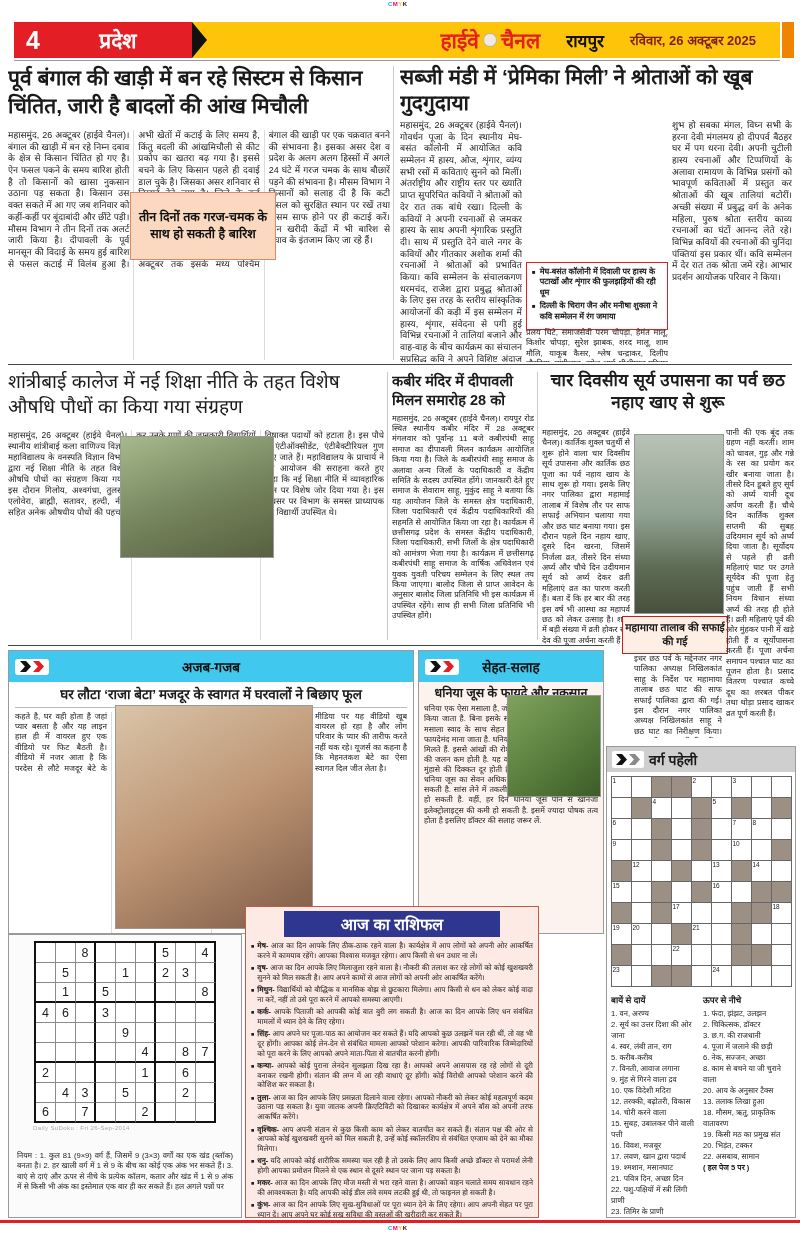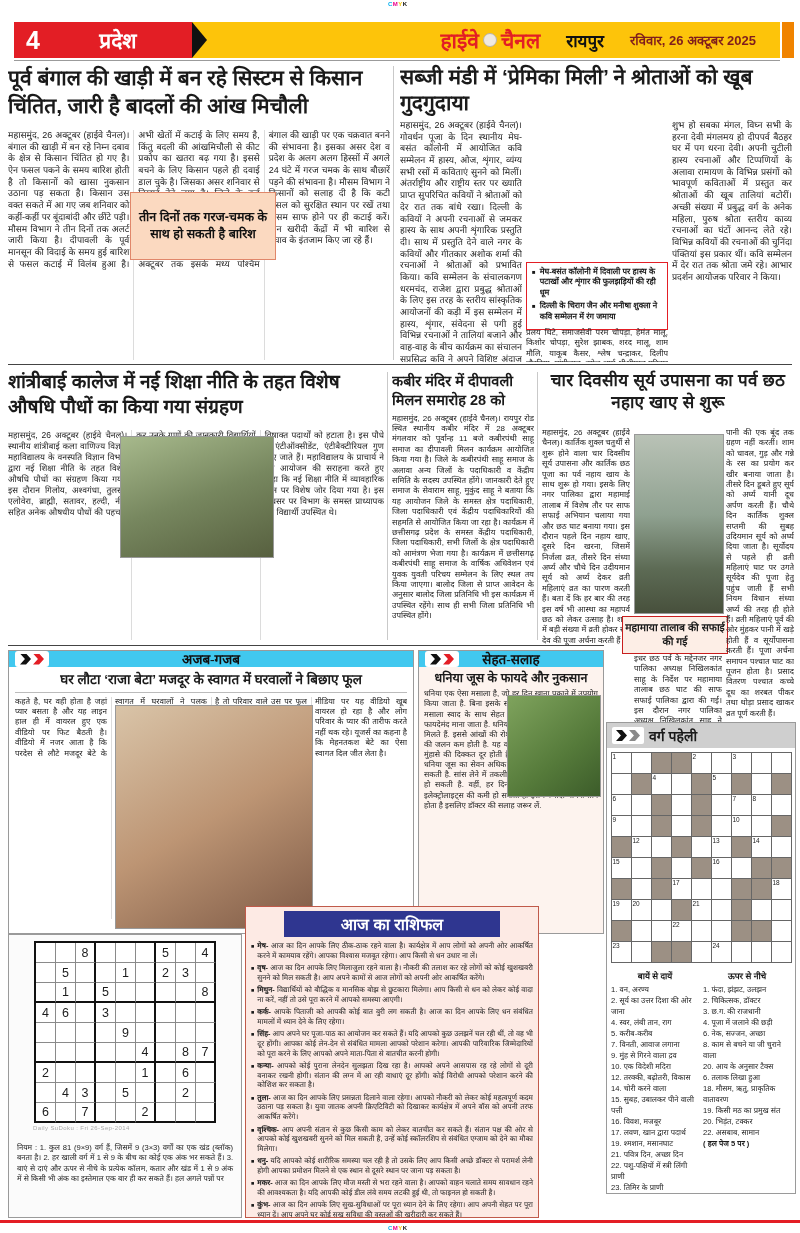--- a/index.html
+++ b/index.html
@@ -20,63 +20,63 @@
   .pgnum{font-size:25px;font-weight:bold;padding:0 14px 0 12px;}
   .sect{font-size:21px;font-weight:bold;flex:1;text-align:center;padding-right:10px;}
   .logo{color:#e31e25;font-weight:bold;font-size:21px;display:flex;align-items:center;gap:4px;}
   .logo-dot{width:12px;height:12px;border-radius:50%;background:#efe9df;border:1px solid #b9b2a6;display:inline-block;}
   .city{font-size:17px;font-weight:bold;color:#111;}
   .hdate{font-size:13px;font-weight:bold;color:#7f1d1d;}
   .hdr-orange{position:absolute;right:-14px;top:0;width:12px;height:36px;background:#f08300;}
   
   .h-main{font-size:21px;line-height:1.33;font-weight:bold;}
   .h-right{font-size:21px;line-height:1.25;font-weight:bold;}
-  .h-mid{font-size:19px;line-height:1.3;font-weight:bold;}
+  .h-mid{font-size:19px;line-height:1.3;font-weight:normal;}
   .h-kabir{font-size:14.5px;line-height:1.3;font-weight:bold;}
   .h-chhath{font-size:17px;line-height:1.3;font-weight:bold;text-align:center;letter-spacing:.3px;color:#1d1d1d;}
   
   .pinkbox{background:#fbd9c0;border:1px solid #e0876a;display:flex;align-items:center;justify-content:center;
            text-align:center;font-weight:bold;font-size:12.5px;line-height:1.35;padding:4px;color:#111;}
   .capbox{border:1px solid #e31e25;padding:4px 5px;background:#fff;}
   .cap-item{display:flex;gap:4px;font-size:8px;line-height:1.3;font-weight:bold;margin-bottom:3px;text-align:left;}
   .cap-item .sq{font-size:6px;line-height:1.7;}
   .redcap{border:1.5px solid #c81e1e;background:#fdeee6;font-weight:bold;font-size:10.5px;text-align:center;
           display:flex;align-items:center;justify-content:center;line-height:1.3;padding:2px;}
   
   .photo{background:linear-gradient(135deg,#b9a58d,#8d7f6b 45%,#6e6a5c);border:1px solid #999;}
   .photo-kavi{background:linear-gradient(180deg,#d8c9b6,#b78b6f 55%,#8c5f4a);}
   .photo-plants{background:linear-gradient(160deg,#a7b98c,#77875f 50%,#57603f);}
   .photo-pond{background:linear-gradient(180deg,#b9c2b6,#8fa190 45%,#5d6b55 75%,#47503c);}
   .photo-ajab{background:linear-gradient(150deg,#d9c4a8,#bd9574 50%,#7e5a46);}
   .photo-dhaniya{background:linear-gradient(140deg,#7fa35d,#557a3a 60%,#3c5c2a);}
   .kavi-banner{position:absolute;left:8%;top:14%;background:#c2342a;color:#fff;font-size:9px;font-weight:bold;
                padding:1px 6px;border-radius:2px;}
   
-  .secbar{height:16px;background:#41c8ef;display:flex;align-items:center;padding:0 6px;gap:6px;font-family:Liberation Serif, serif;}
+  .secbar{height:31px;background:#41c8ef;display:flex;align-items:center;padding:0 6px;gap:6px;font-family:Liberation Serif, serif;}
   .secbar .pill{background:#fff;border-radius:3px;height:16px;display:flex;align-items:center;padding:0 5px;gap:2px;}
   .chev{width:11px;height:11px;background:#111;clip-path:polygon(0 0,55% 0,100% 50%,55% 100%,0 100%,45% 50%);}
   .chev.red{background:#e31e25;}
   .chev.gray{background:#8a8a8a;}
   .secbar .t{flex:1;text-align:center;font-weight:bold;font-size:13.5px;color:#101010;padding-right:40px;}
   .box{border:1px solid #9a9a9a;background:#fff;}
   .subhead{font-weight:bold;text-align:center;font-size:13.5px;line-height:1.3;}
   
   .su-wrap{border-top:2px solid #111;border-left:2px solid #111;display:grid;
            grid-template-columns:repeat(9,20px);grid-auto-rows:20px;width:180px;background:#fff;}
   .su-cell{display:flex;align-items:center;justify-content:center;font-size:12.5px;color:#1c1c1c;}
   .su-rules{font-size:7.6px;line-height:1.38;text-align:justify;color:#222;}
   .watermark{font-size:6px;color:#a9a9a9;letter-spacing:.4px;}
   
   .cw-wrap{border-top:1px solid #666;border-left:1px solid #666;display:grid;
            grid-template-columns:repeat(9,20px);grid-auto-rows:21px;width:180px;background:#fff;}
   .cw-cell{border-right:1px solid #666;border-bottom:1px solid #666;position:relative;background:#fff;}
   .cw-cell.f{background:#9c9084;}
   .cw-n{position:absolute;top:0;left:1px;font-size:6.5px;color:#222;}
   .clue{font-size:7.6px;line-height:1.45;color:#1c1c1c;}
-  .clue-h{font-weight:bold;font-size:8.6px;margin:2px 0;text-align:center;}
+  .clue-h{font-weight:bold;font-size:8.6px;margin:2px 0;}
   
   .rz-box{background:#fdeae4;border:1px solid #c05a4a;}
   .rz-hdr{background:#2f3690;color:#fff;font-weight:bold;font-size:16px;text-align:center;
           padding:2px 0;width:216px;margin:4px auto 2px auto;}
   .rz{display:flex;gap:3px;font-size:7.3px;line-height:1.34;margin-bottom:2.5px;text-align:justify;}
   .rz-b{font-size:5.5px;line-height:2;}
   .rz-s{font-weight:bold;white-space:nowrap;}
   .cmyk{font-size:6px;font-weight:bold;letter-spacing:.5px;}
   .cmyk .c{color:#00aeef}.cmyk .m{color:#ec008c}.cmyk .y{color:#f4c400}.cmyk .k{color:#111}
   .redline{height:3px;background:#e31e25;}
@@ -176,21 +176,21 @@
         <span class="chev"></span>
         <span class="chev red"></span>
       </span>
     <span class="t">सेहत-सलाह</span>
   </div>
   <div class="subhead" style="margin:3px 4px;font-size:12.5px;">धनिया जूस के फायदे और नुकसान</div>
   <div class="bodytxt jt clip" style="margin:2px 5px;height:228px;font-size:7.8px;">धनिया एक ऐसा मसाला है, जो हर दिन खाना पकाने में उपयोग किया जाता है. बिना इसके सब्जी में स्वाद नहीं आता है. यह मसाला स्वाद के साथ सेहत भी देता है, इसलिए इसे काफी फायदेमंद माना जाता है. धनिया जूस पीने से शरीर को कई लाभ मिलते हैं. इससे आंखों की रोशनी मजबूत होती है. इससे त्वचा की जलन कम होती है. यह वजन घटाने में भी मदद करता है. मुंहासे की दिक्कत दूर होती है. धनिया जूस पीने के नुकसान- धनिया जूस का सेवन अधिक करने से त्वचा संबंधी एलर्जी हो सकती है. सांस लेने में तकलीफ हो सकती है. पेट की दिक्कत हो सकती है. वहीं, हर दिन धनिया जूस पीने से खनिजों इलेक्ट्रोलाइट्स की कमी हो सकती है. इसमें ज्यादा पोषक तत्व होता है इसलिए डॉक्टर की सलाह जरूर लें.</div>
   <div class="photo photo-dhaniya abs" style="left:88px;top:44px;width:92px;height:100px;"></div>
 </div>
 
-<div class="abs box clip" style="left:606px;top:722px;width:188px;height:470px;">
+<div class="abs box clip" style="left:606px;top:746px;width:188px;height:470px;">
   <div style="background:#cfcfcf;height:25px;display:flex;align-items:center;gap:5px;padding:0 5px;">
     <span class="pill" style="background:#fff;border-radius:2px;height:17px;display:flex;align-items:center;padding:0 4px;gap:2px;">
         <span class="chev"></span>
         <span class="chev gray"></span>
       </span>
     <span style="font-weight:bold;font-size:14px;">वर्ग पहेली</span>
   </div>
   <div class="cw-wrap" style="margin:4px auto 0 auto;">
       <div class="cw-cell">
         <span class="cw-n">1</span>
@@ -355,21 +355,21 @@
     <div style="width:90px;">
       <div class="clue-h">ऊपर से नीचे</div>
       <div>
           <div class="clue">1. फंदा, झंझट, उलझन</div>
           <div class="clue">2. चिकित्सक, डॉक्टर</div>
           <div class="clue">3. छ.ग. की राजधानी</div>
           <div class="clue">4. पूजा में जलाने की छड़ी</div>
           <div class="clue">6. नेक, सज्जन, अच्छा</div>
           <div class="clue">8. काम से बचने या जी चुराने वाला</div>
           <div class="clue">20. आय के अनुसार टैक्स</div>
-          <div class="clue">6. तलाक लिखा हुआ</div>
+          <div class="clue">13. तलाक लिखा हुआ</div>
           <div class="clue">18. मौसम, ऋतु, प्राकृतिक वातावरण</div>
           <div class="clue">19. किसी मठ का प्रमुख संत</div>
           <div class="clue">20. भिड़ंत, टक्कर</div>
           <div class="clue">22. असबाब, सामान</div>
         </div>
       <div class="clue" style="font-weight:bold;">( हल पेज 5 पर )</div>
     </div>
   </div>
 </div>
 
@@ -451,21 +451,21 @@
       <div class="su-cell" style="border-right: 1px solid rgb(138, 138, 138); border-bottom: 2px solid rgb(17, 17, 17);"></div>
       <div class="su-cell" style="border-right: 2px solid rgb(17, 17, 17); border-bottom: 2px solid rgb(17, 17, 17);">7</div>
       <div class="su-cell" style="border-right: 1px solid rgb(138, 138, 138); border-bottom: 2px solid rgb(17, 17, 17);"></div>
       <div class="su-cell" style="border-right: 1px solid rgb(138, 138, 138); border-bottom: 2px solid rgb(17, 17, 17);"></div>
       <div class="su-cell" style="border-right: 2px solid rgb(17, 17, 17); border-bottom: 2px solid rgb(17, 17, 17);">2</div>
       <div class="su-cell" style="border-right: 1px solid rgb(138, 138, 138); border-bottom: 2px solid rgb(17, 17, 17);"></div>
       <div class="su-cell" style="border-right: 1px solid rgb(138, 138, 138); border-bottom: 2px solid rgb(17, 17, 17);"></div>
       <div class="su-cell" style="border-right: 2px solid rgb(17, 17, 17); border-bottom: 2px solid rgb(17, 17, 17);"></div>
     </div>
   <div class="watermark" style="margin:2px 0 0 24px;">Daily SuDoku : Fri 26-Sep-2014</div>
-  <div class="su-rules" style="margin:12px 8px;">नियम : 1. कुल 81 (9×9) वर्ग हैं, जिसमें 9 (3×3) वर्गों का एक खंड (ब्लॉक) बनता है। 2. हर खाली वर्ग में 1 से 9 के बीच का कोई एक अंक भर सकते हैं। 3. बाएं से दाएं और ऊपर से नीचे के प्रत्येक कॉलम, कतार और खंड में 1 से 9 अंक में से किसी भी अंक का इस्तेमाल एक बार ही कर सकते हैं।  हल अगले पन्नों पर</div>
+  <div class="su-rules" style="margin:20px 8px;">नियम : 1. कुल 81 (9×9) वर्ग हैं, जिसमें 9 (3×3) वर्गों का एक खंड (ब्लॉक) बनता है। 2. हर खाली वर्ग में 1 से 9 के बीच का कोई एक अंक भर सकते हैं। 3. बाएं से दाएं और ऊपर से नीचे के प्रत्येक कॉलम, कतार और खंड में 1 से 9 अंक में से किसी भी अंक का इस्तेमाल एक बार ही कर सकते हैं।  हल अगले पन्नों पर</div>
 </div>
 
 <div class="abs rz-box clip" style="left:245px;top:906px;width:292px;height:310px;">
   <div class="rz-hdr">आज का राशिफल</div>
   <div style="padding:2px 5px;">
       <div class="rz">
         <span class="rz-b">■</span>
         <span><span class="rz-s">मेष- </span><span>आज का दिन आपके लिए ठीक-ठाक रहने वाला है। कार्यक्षेत्र में आप लोगों को अपनी ओर आकर्षित करने में कामयाब रहेंगे। आपका विश्वास मजबूत रहेगा। आप किसी से धन उधार ना लें।</span></span>
       </div>
       <div class="rz">

